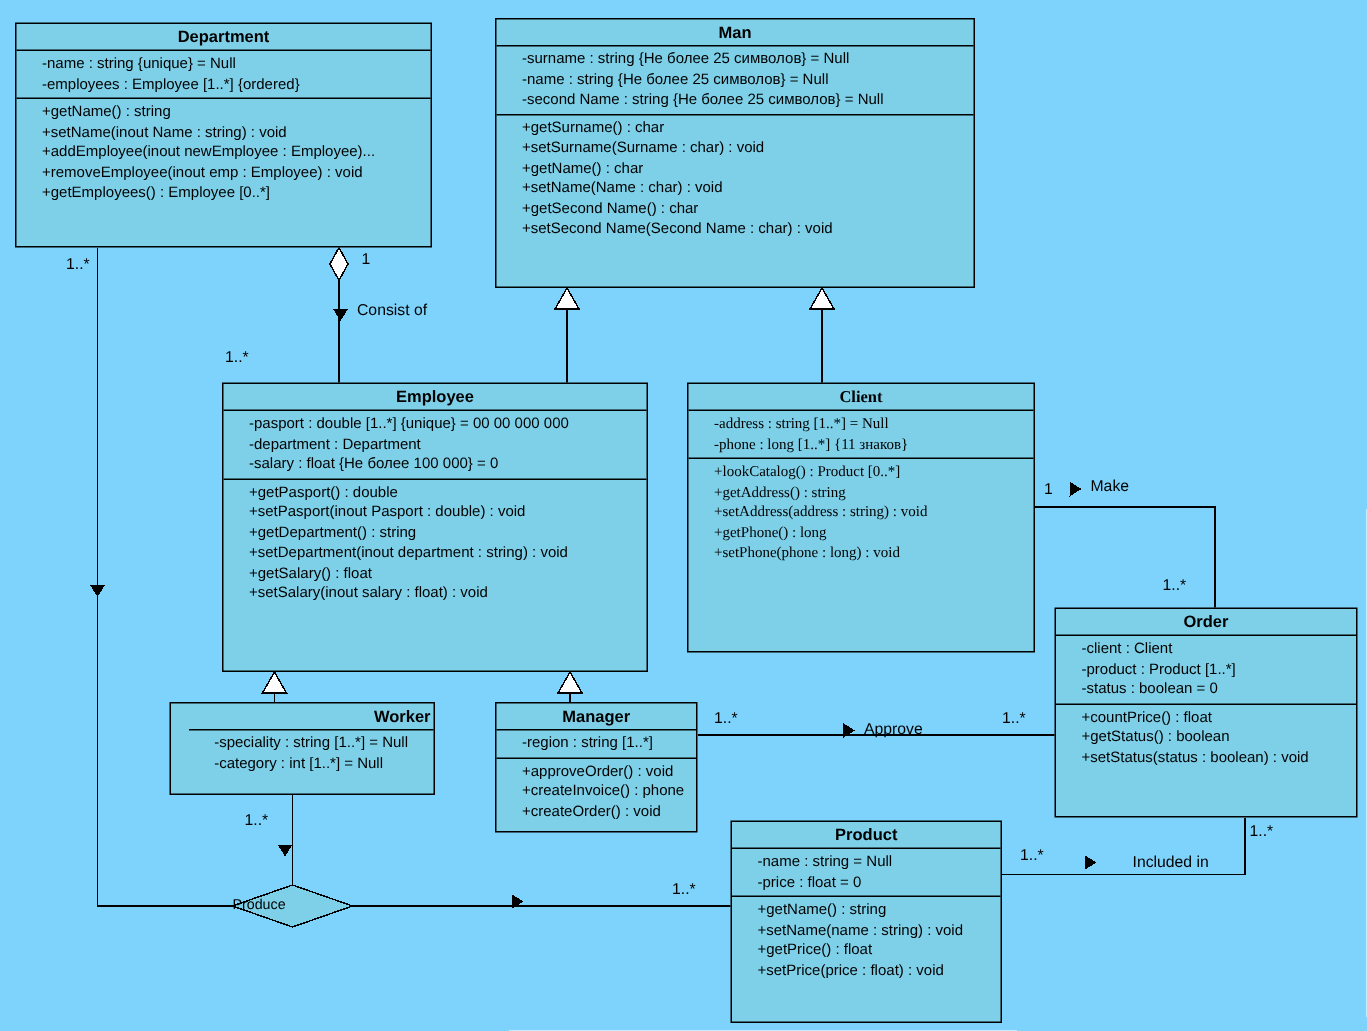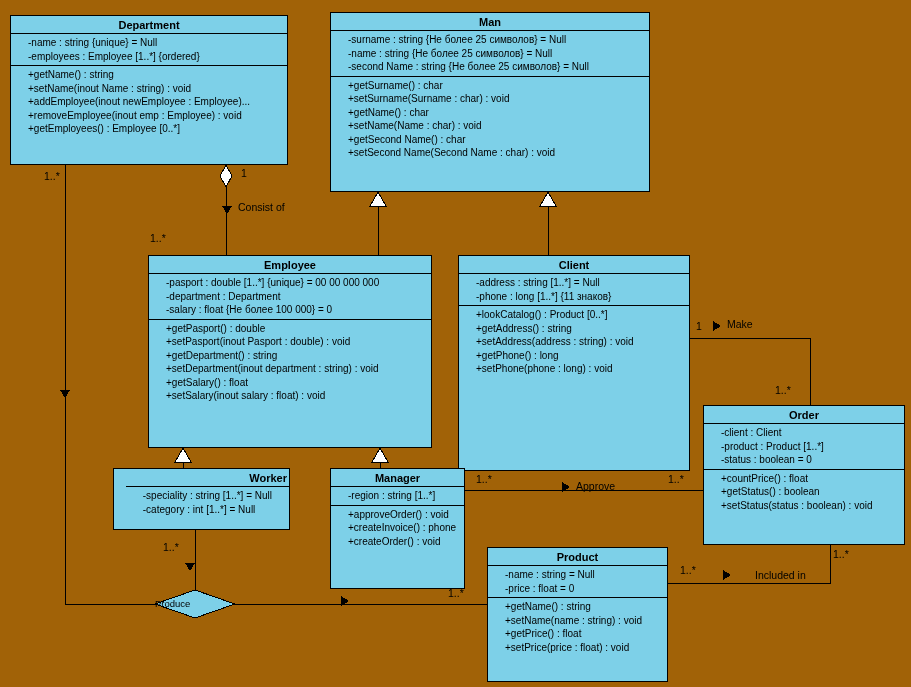--- a/index.html
+++ b/index.html
@@ -1,18 +1,18 @@
 <!DOCTYPE html>
 <html><head>
 <meta charset="utf-8">
 <style>
   * { margin:0; padding:0; box-sizing:border-box; }
   html,body { background:#ffffff; }
   body { font-family:"Liberation Sans", sans-serif; }
-  .canvas { position:relative; width:911px; height:687px; background:#a16207; overflow:hidden; }
+  .canvas { position:relative; width:911px; height:687px; background:#7dd3fc; overflow:hidden; }
 
   .edge-layer { position:absolute; left:0; top:0; width:911px; height:687px; z-index:0; }
 
   .uml-class {
     position:absolute; background:#7dd0e8; border:1px solid #000;
     display:flex; flex-direction:column; z-index:1;
   }
   .cls-title { font-weight:bold; font-size:11px; line-height:14px; text-align:center; padding:2px 2px 1px; color:#000; }
   .cls-attrs { border-top:1px solid #000; padding:2px 0; }
   .cls-methods { border-top:1px solid #000; padding:2px 0; flex:1; }
@@ -21,24 +21,24 @@
   .lbl, .mult {
     position:absolute; z-index:2; color:#000; white-space:nowrap;
     font-size:10.5px; line-height:12px;
   }
   .diamond-label { width:80px; text-align:left; font-size:9.5px; }
 
   
   #cls-department { left:10px;  top:15px;  width:278px; height:150px; }
   #cls-man        { left:330px; top:12px;  width:320px; height:180px; }
   #cls-employee   { left:148px; top:255px; width:284px; height:193px; }
-  #cls-client     { left:458px; top:255px; width:232px; height:216px; }
+  #cls-client     { left:458px; top:255px; width:232px; height:180px;font-family:Liberation Serif, serif; }
   #cls-order      { left:703px; top:405px; width:202px; height:140px; }
   #cls-worker     { left:113px; top:468px; width:177px; height:62px;align-items:flex-end;  }
-  #cls-manager    { left:330px; top:468px; width:135px; height:121px; }
+  #cls-manager    { left:330px; top:468px; width:135px; height:87px; }
   #cls-product    { left:487px; top:547px; width:181px; height:135px; }
 
   
   #lbl-consist  { left:238px; top:201px; }
   #lbl-make     { left:727px; top:318px; }
   #lbl-approve  { left:576px; top:480px; }
   #lbl-included { left:737px; top:569px;margin-left:18px; }
   #lbl-produce  { left:155px; top:598px; }
 
   

